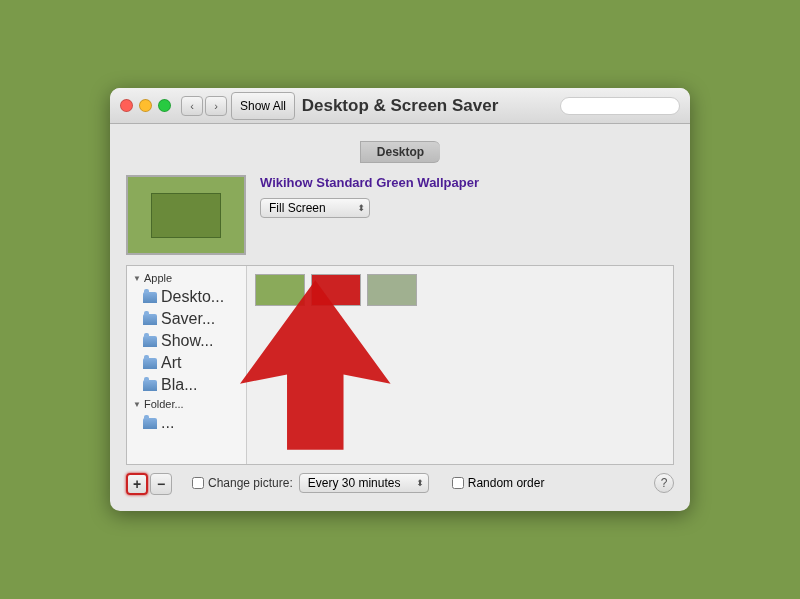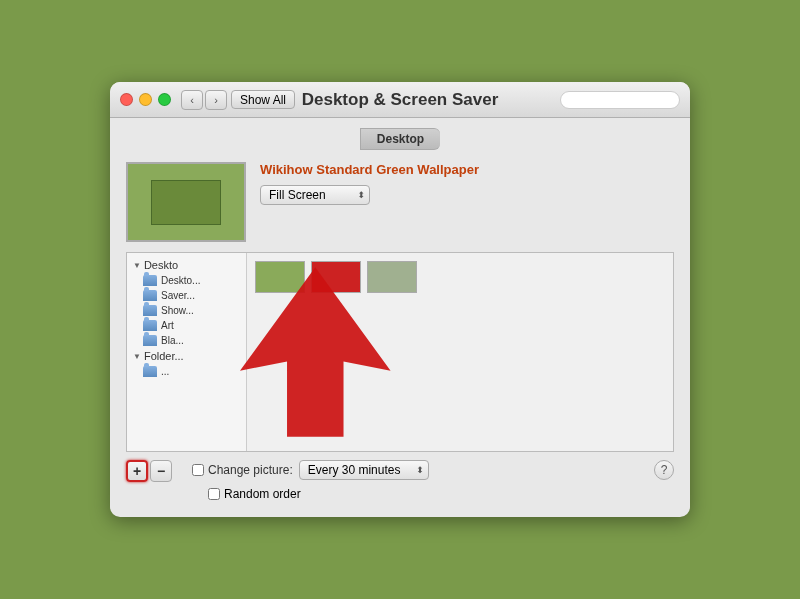--- a/index.html
+++ b/index.html
@@ -70,21 +70,21 @@
     }
 
     .show-all-btn {
       background: linear-gradient(to bottom, #f5f5f5, #d8d8d8);
       border: 1px solid #aaa;
       border-radius: 4px;
       padding: 2px 8px;
       font-size: 12px;
       cursor: pointer;
       margin-left: 4px;
-      height: 19px;
+      height: 28px;
       display: flex;
       align-items: center;
     }
 
     .title-text {
       position: absolute;
       left: 50%;
       transform: translateX(-50%);
       font-size: 17px;
       font-weight: bold;
@@ -106,21 +106,21 @@
     .search-box-inner {
       width: 100%;
       font-size: 11px;
       color: #aaa;
       border: none;
       outline: none;
       background: transparent;
     }
 
     .content {
-      padding: 10px 16px 16px;
+      padding: 17px 16px 16px;
     }
 
     .tabs {
       display: flex;
       justify-content: center;
       margin-bottom: 12px;
     }
 
     .tab {
       padding: 3px 16px;
@@ -171,21 +171,21 @@
       border: 1px solid #4a6a2a;
     }
 
     .wallpaper-info {
       flex: 1;
     }
 
     .wallpaper-name {
       font-size: 13px;
       font-weight: bold;
-      color: #c2410c;
+      color: #4c1d95;
       margin-bottom: 8px;
     }
 
     .dropdown-row {
       display: flex;
       align-items: center;
     }
 
     .select-dropdown {
       background: linear-gradient(to bottom, #f8f8f8, #e0e0e0);
@@ -246,21 +246,21 @@
     .triangle {
       font-size: 8px;
       color: #666;
     }
 
     .sidebar-item {
       display: flex;
       align-items: center;
       padding: 2px 6px 2px 16px;
       gap: 4px;
-      font-size: 10px;
+      font-size: 16px;
       color: #333;
     }
 
     .folder-icon {
       width: 14px;
       height: 11px;
       background: linear-gradient(to bottom, #85b0e0, #5a8bc0);
       border-radius: 2px 2px 0 0;
       position: relative;
       display: inline-flex;
@@ -351,21 +351,21 @@
     }
 
     .checkbox-input {
       width: 12px;
       height: 12px;
       accent-color: #555;
     }
 
     .controls-right {
       display: flex;
-      flex-direction: column;
+      flex-direction: row;
       gap: 7px;
       flex: 1;
       margin-left: 20px;
     }
 
     .help-btn {
       width: 20px;
       height: 20px;
       border-radius: 50%;
       border: 1px solid #aaa;
@@ -435,21 +435,21 @@
           </div>
         </div>
       </div>
     </div>
 
     <div class="browser-area">
 
       <div class="sidebar-panel">
         <div class="sidebar-group-header">
           <span class="triangle">▼</span>
-          <span>Deskto</span>
+          <span>Apple</span>
         </div>
         <div class="sidebar-item">
           <span class="folder-icon"></span>
           <span>Deskto...</span>
         </div>
         <div class="sidebar-item">
           <span class="folder-icon"></span>
           <span>Saver...</span>
         </div>
         <div class="sidebar-item">

